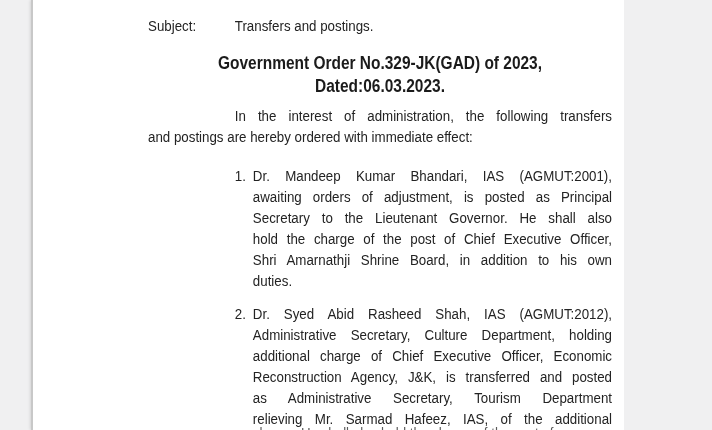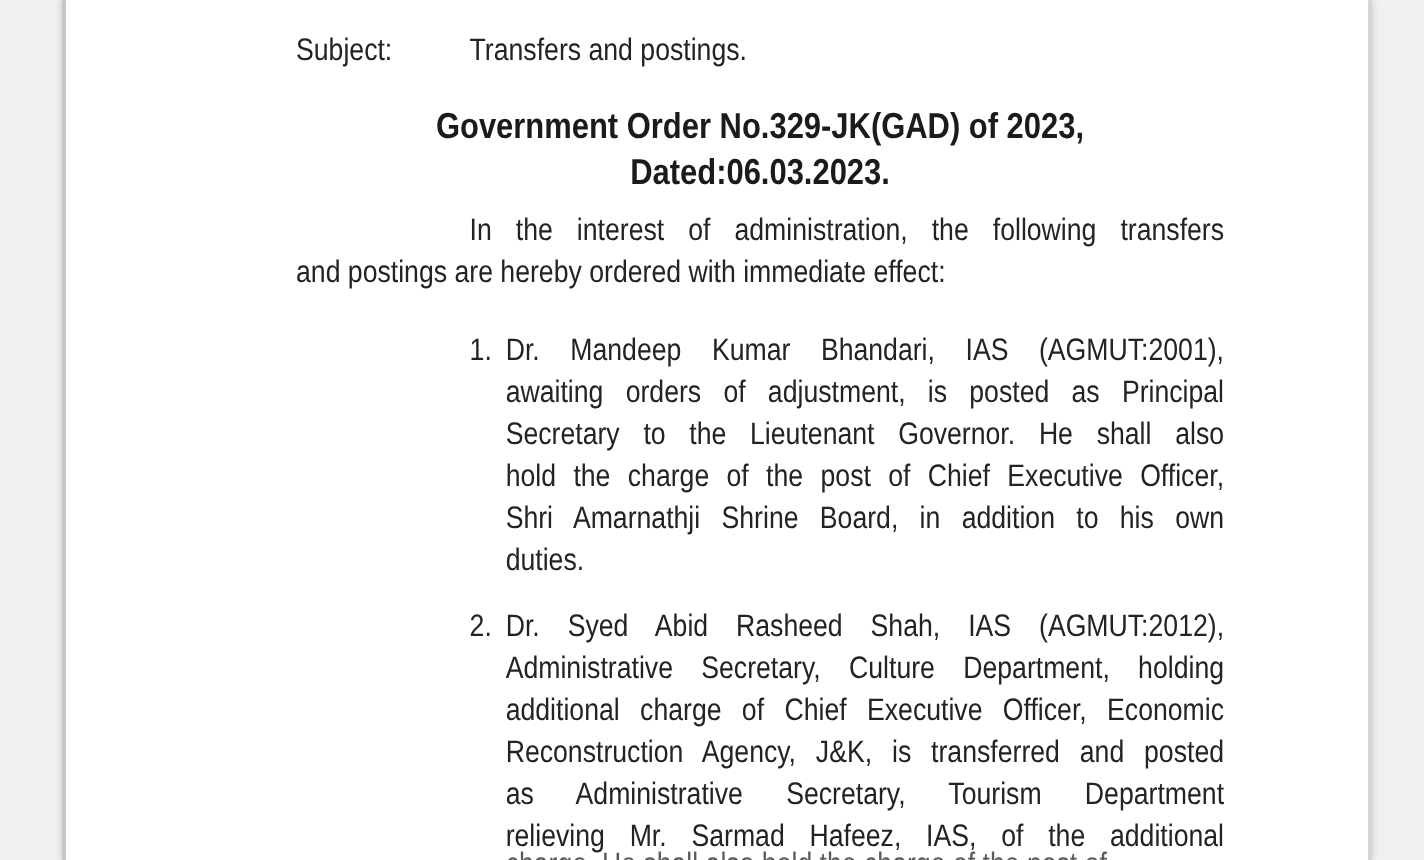--- a/index.html
+++ b/index.html
@@ -5,21 +5,21 @@
   * { margin: 0; padding: 0; box-sizing: border-box; }
   html, body { width: 712px; height: 430px; }
   body {
     font-family: "Liberation Sans", sans-serif;
     background: #f0f0f1;
     color: #232323;
     overflow: hidden;
   }
   .stage {
     position: relative;
-    width: 712px;
+    width: 624px;
     height: 430px;
     background: #f0f0f1;
     overflow: hidden;
   }
   .paper {
     position: absolute;
     left: 31px;
     top: 0;
     width: 655px;
     height: 430px;

